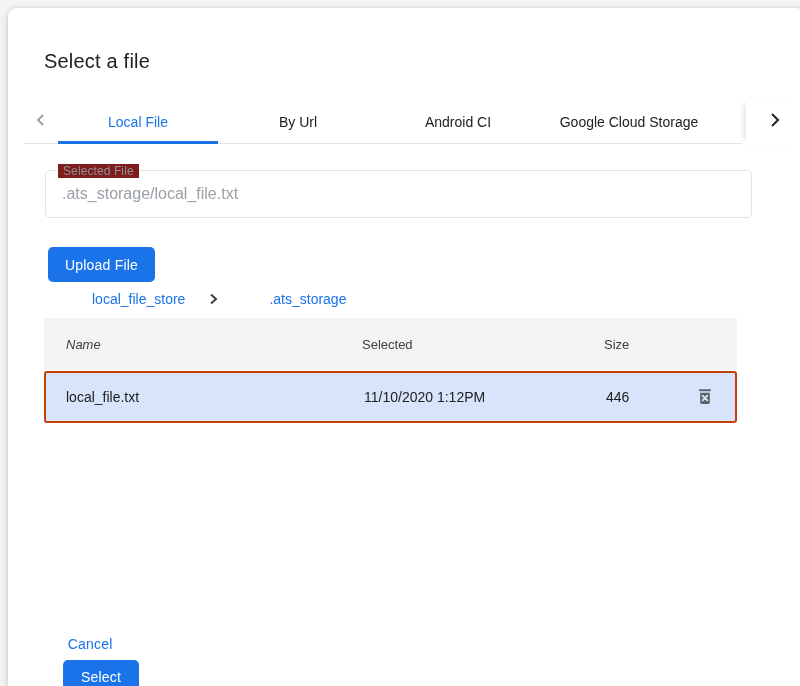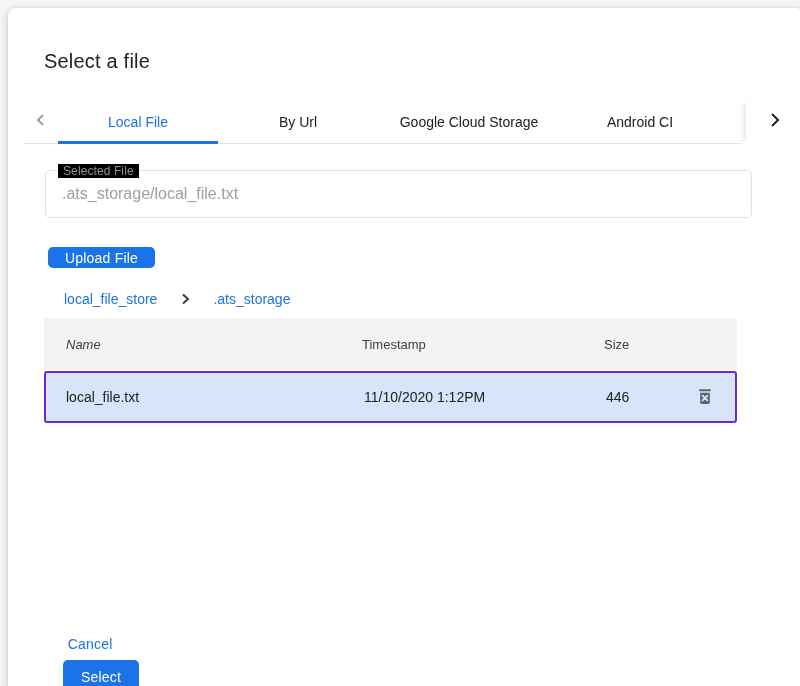--- a/index.html
+++ b/index.html
@@ -84,21 +84,21 @@
     left: 37px; top: 162px;
     width: 707px; height: 48px;
     border: 1px solid #e2e2e2;
     border-radius: 5px;
     display: flex;
     align-items: center;
   }
   .form-field .field-label {
     position: absolute;
     left: 12px; top: -7px;
-    background: #000000;
+    background: #7f1d1d;
     padding: 0 5px;
     font-size: 12px;
     color: #8d9196;
     letter-spacing: 0.1px;
     text-align: center;
   }
   .form-field .field-value {
     border: none;
     outline: none;
     width: 100%;
@@ -116,32 +116,32 @@
     border-radius: 5px;
     font-size: 14px;
     font-family: inherit;
     font-weight: 400;
     letter-spacing: 0.2px;
     cursor: pointer;
   }
   .upload-btn {
     position: absolute;
     left: 40px; top: 239px;
-    height: 21px;
+    height: 35px;
     padding: 0 17px;
   }
   
   .breadcrumb {
     position: absolute;
     left: 56px; top: 283px;
     display: flex;
     align-items: center;
     font-size: 14px;
   }
-  .crumb-link { color: #1a73e8; cursor: pointer; text-decoration: none; }
+  .crumb-link { color: #1a73e8; cursor: pointer; text-decoration: none; margin-left: 28px; }
   .crumb-sep { margin: 0 22px; display: flex; align-items: center; }
   
   .file-table {
     position: absolute;
     left: 36px; top: 310px;
     width: 693px;
   }
   .t-row {
     display: grid;
     grid-template-columns: 318px 242px 68px 1fr;
@@ -151,21 +151,21 @@
     height: 52px;
     background: #f3f3f4;
     font-size: 13px;
     color: #3c4043;
   }
   .t-head .cell-name { padding-left: 22px; font-style: italic; }
   .t-body {
     height: 52px;
     margin-top: 1px;
     background: #d7e4f9;
-    border: 2px solid #6d28d9;
+    border: 2px solid #c2410c;
     border-radius: 3px;
     font-size: 14px;
     color: #202124;
     cursor: pointer;
   }
   .t-body .cell-name { padding-left: 20px; }
   .cell-size-head { text-align: left; }
   .cell-size { }
   .cell-action { display: flex; justify-content: center; }
   .icon-btn {
@@ -211,25 +211,25 @@
           </svg>
       </span>
     </div>
     <div class="tabs">
       <div class="tab w160 active">
         <span>Local File</span>
       </div>
       <div class="tab w160">
         <span>By Url</span>
       </div>
+      <div class="tab w160">
+        <span>Android CI</span>
+      </div>
       <div class="tab w182">
         <span>Google Cloud Storage</span>
-      </div>
-      <div class="tab w160">
-        <span>Android CI</span>
       </div>
     </div>
     <div class="paginator right">
       <span>
         <svg width="16" height="16" viewBox="0 0 16 16">
             <polyline points="5,2 11,8 5,14" fill="none" stroke="#202124" stroke-width="2"></polyline>
           </svg>
       </span>
     </div>
   </div>
@@ -247,21 +247,21 @@
       <svg width="12" height="12" viewBox="0 0 12 12">
           <polyline points="4,1.5 9,6 4,10.5" fill="none" stroke="#3c4043" stroke-width="2"></polyline>
         </svg>
     </span>
     <a class="crumb-link">.ats_storage</a>
   </div>
 
   <div class="file-table">
     <div class="t-row t-head">
       <div class="cell-name">Name</div>
-      <div class="cell-timestamp">Timestamp</div>
+      <div class="cell-timestamp">Selected</div>
       <div class="cell-size-head">Size</div>
       <div></div>
     </div>
     <div class="t-row t-body">
       <div class="cell-name">local_file.txt</div>
       <div class="cell-timestamp">11/10/2020 1:12PM</div>
       <div class="cell-size">446</div>
       <div class="cell-action">
         <button class="icon-btn">
           <span>

